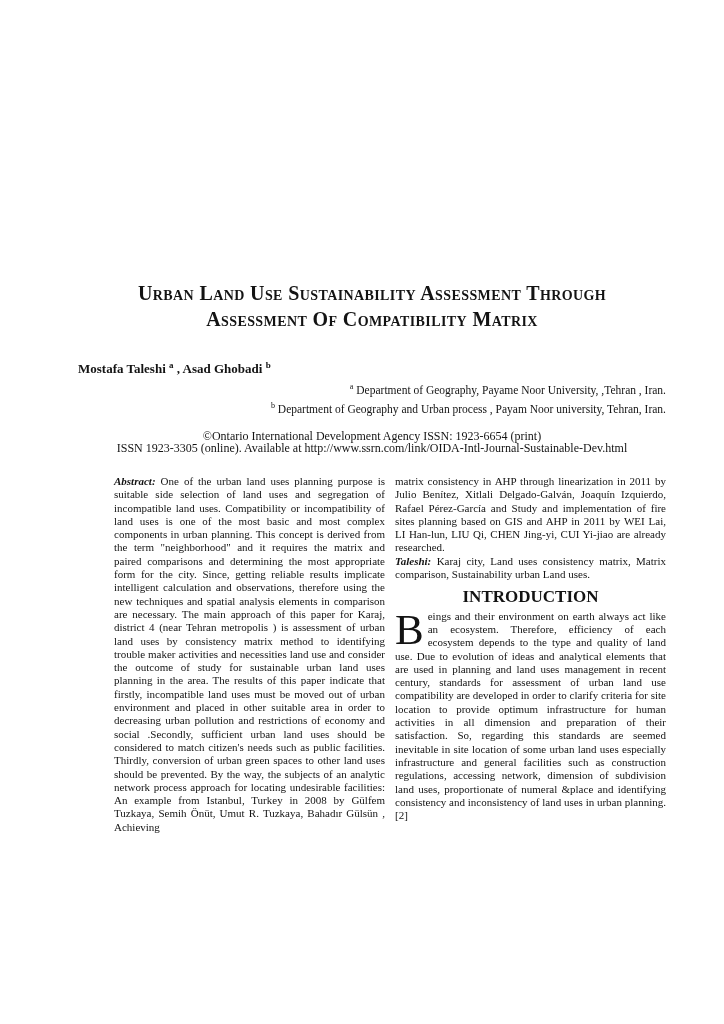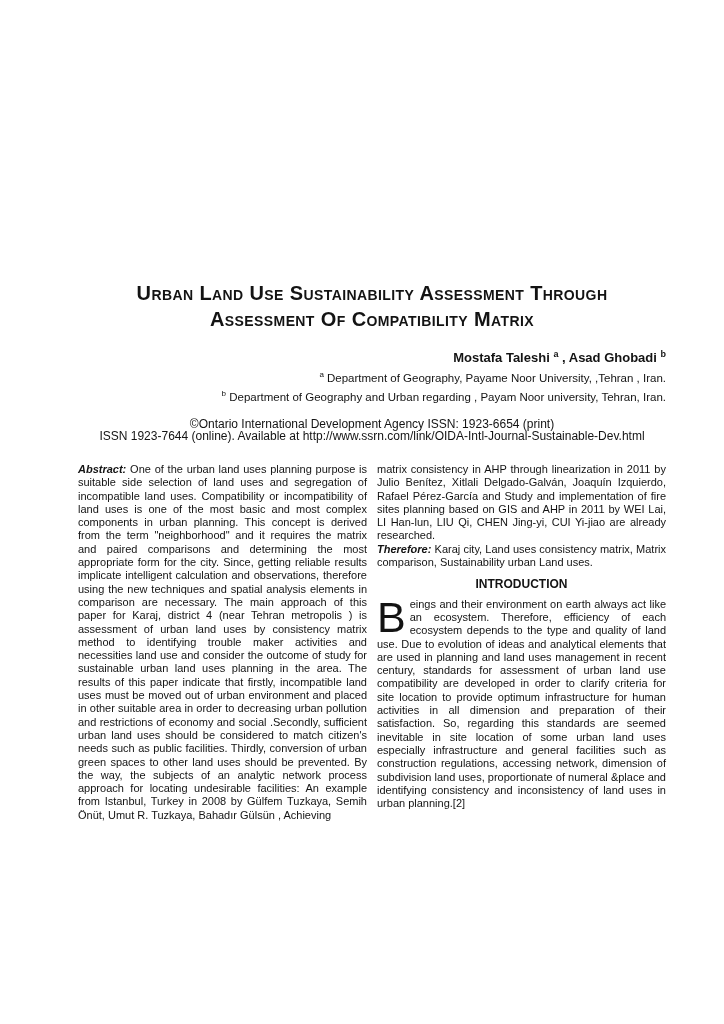--- a/index.html
+++ b/index.html
@@ -1,55 +1,55 @@
 <!DOCTYPE html>
 <html><head>
 <meta charset="utf-8">
 <style>
   html,body{margin:0;padding:0;background:#ffffff;}
   .page{
     position:relative;
     width:724px;height:1024px;
     background:#ffffff;color:#131313;
-    font-family:Liberation Sans, sans-serif;
+    font-family:Liberation Serif, serif;
     overflow:hidden;
   }
   .content{padding:280px 58px 0 78px;}
   .title{
     text-align:center;font-weight:bold;
     font-variant:small-caps;
     font-size:20px;line-height:26px;
     letter-spacing:0.4px;
   }
   .authors{
-    text-align:right;font-weight:bold;
-    font-size:13px;margin-top:17px;
+    text-align:left;font-weight:bold;
+    font-size:13px;margin-top:28px;
   }
   .authors sup{font-size:9px;}
   .affiliations{
     text-align:right;font-size:11.5px;line-height:15px;margin-top:2px;
   }
   .affiliations sup{font-size:8px;}
   .copyright{
     text-align:center;font-size:12px;line-height:12.5px;margin-top:13px;
   }
   .columns{
-    display:flex;gap:10px;margin-top:20px;
+    display:flex;gap:10px;margin-top:20px;margin-left:36px;
   }
   .col{
     width:289px;
     font-size:11px;line-height:13.3px;
     text-align:justify;
   }
   .col p{margin:0;}
   .lead{font-weight:bold;font-style:italic;}
   .keywords{margin-top:9px;}
   .section-heading{
     text-align:center;font-weight:bold;
-    font-size:12px;margin:9px 0 6px 0;
+    font-size:17px;margin:9px 0 6px 0;
   }
   .dropcap{
     float:left;
     font-size:43px;line-height:35px;
     padding:2px 4px 0 0;
   }
 </style>
 </head>
 <body>
 
@@ -58,36 +58,36 @@
 
     <div class="title">
       <div>Urban Land Use Sustainability Assessment Through</div>
       <div>Assessment Of Compatibility Matrix</div>
     </div>
 
     <div class="authors"><span>Mostafa Taleshi</span> <sup>a</sup><span> , </span><span>Asad Ghobadi</span> <sup>b</sup></div>
 
     <div class="affiliations">
       <div><sup>a</sup><span> Department of  Geography, Payame Noor University, ,Tehran , Iran.</span></div>
-      <div><sup>b</sup><span> Department of Geography and Urban regarding , Payam Noor university, Tehran, Iran.</span></div>
+      <div><sup>b</sup><span> Department of Geography and Urban process , Payam Noor university, Tehran, Iran.</span></div>
     </div>
 
     <div class="copyright">
       <div>©Ontario International Development Agency ISSN: 1923-6654 (print)</div>
-      <div>ISSN 1923-7644 (online). Available at http://www.ssrn.com/link/OIDA-Intl-Journal-Sustainable-Dev.html</div>
+      <div>ISSN 1923-3305 (online). Available at http://www.ssrn.com/link/OIDA-Intl-Journal-Sustainable-Dev.html</div>
     </div>
 
     <div class="columns">
 
       <div class="col">
         <p><span class="lead">Abstract:</span> <span>One of the urban land uses planning purpose is suitable side selection of land uses and segregation of incompatible land uses. Compatibility or incompatibility of land uses is one of the most basic and most complex components in urban planning. This concept is derived from the term "neighborhood" and it requires the matrix and paired comparisons and determining the most appropriate form for the city. Since, getting reliable results implicate intelligent calculation and observations, therefore using the new techniques and spatial analysis elements in comparison are necessary. The main approach of this paper for Karaj, district 4 (near Tehran metropolis ) is assessment of urban land uses by consistency matrix method to identifying trouble maker activities and necessities land use and consider the outcome of study for sustainable urban land uses planning in the area. The results of this paper indicate that firstly, incompatible land uses must be moved out of urban environment and placed in other suitable area in order to decreasing urban pollution and restrictions of economy and social .Secondly, sufficient urban land uses should be considered to match citizen's needs such as public facilities. Thirdly, conversion of urban green spaces to other land uses should be prevented. By the way, the subjects of an analytic network process approach for locating undesirable facilities: An example from Istanbul, Turkey in 2008 by Gülfem Tuzkaya, Semih Önüt, Umut R. Tuzkaya, Bahadır Gülsün , Achieving</span></p>
       </div>
 
       <div class="col">
         <p>matrix consistency in AHP through linearization in 2011 by Julio Benítez, Xitlali Delgado-Galván, Joaquín Izquierdo, Rafael Pérez-García and Study and implementation of fire sites planning based on GIS and AHP in 2011 by WEI Lai, LI Han-lun, LIU Qi, CHEN Jing-yi, CUI Yi-jiao are already researched.</p>
-        <p class="keywords"><span class="lead">Therefore:</span> <span>Karaj city, Land uses consistency matrix, Matrix comparison, Sustainability urban Land uses.</span></p>
+        <p class="keywords"><span class="lead">Taleshi:</span> <span>Karaj city, Land uses consistency matrix, Matrix comparison, Sustainability urban Land uses.</span></p>
         <div class="section-heading">INTRODUCTION</div>
         <p><span class="dropcap">B</span><span>eings and their environment on earth always act like an ecosystem. Therefore, efficiency of each ecosystem depends to the type and quality of land use. Due to evolution of ideas and analytical elements that are used in planning and land uses management in recent century, standards for assessment of urban land use compatibility are developed in order to clarify criteria for site location to provide optimum infrastructure for human activities in all dimension and preparation of their satisfaction. So, regarding this standards are seemed inevitable in site location of some urban land uses especially infrastructure and general facilities such as construction regulations, accessing network, dimension of subdivision land uses, proportionate of numeral &amp;place and identifying consistency and inconsistency of land uses in urban planning.[2]</span></p>
       </div>
 
     </div>
   </div>
 </div>
 
 </body></html>

